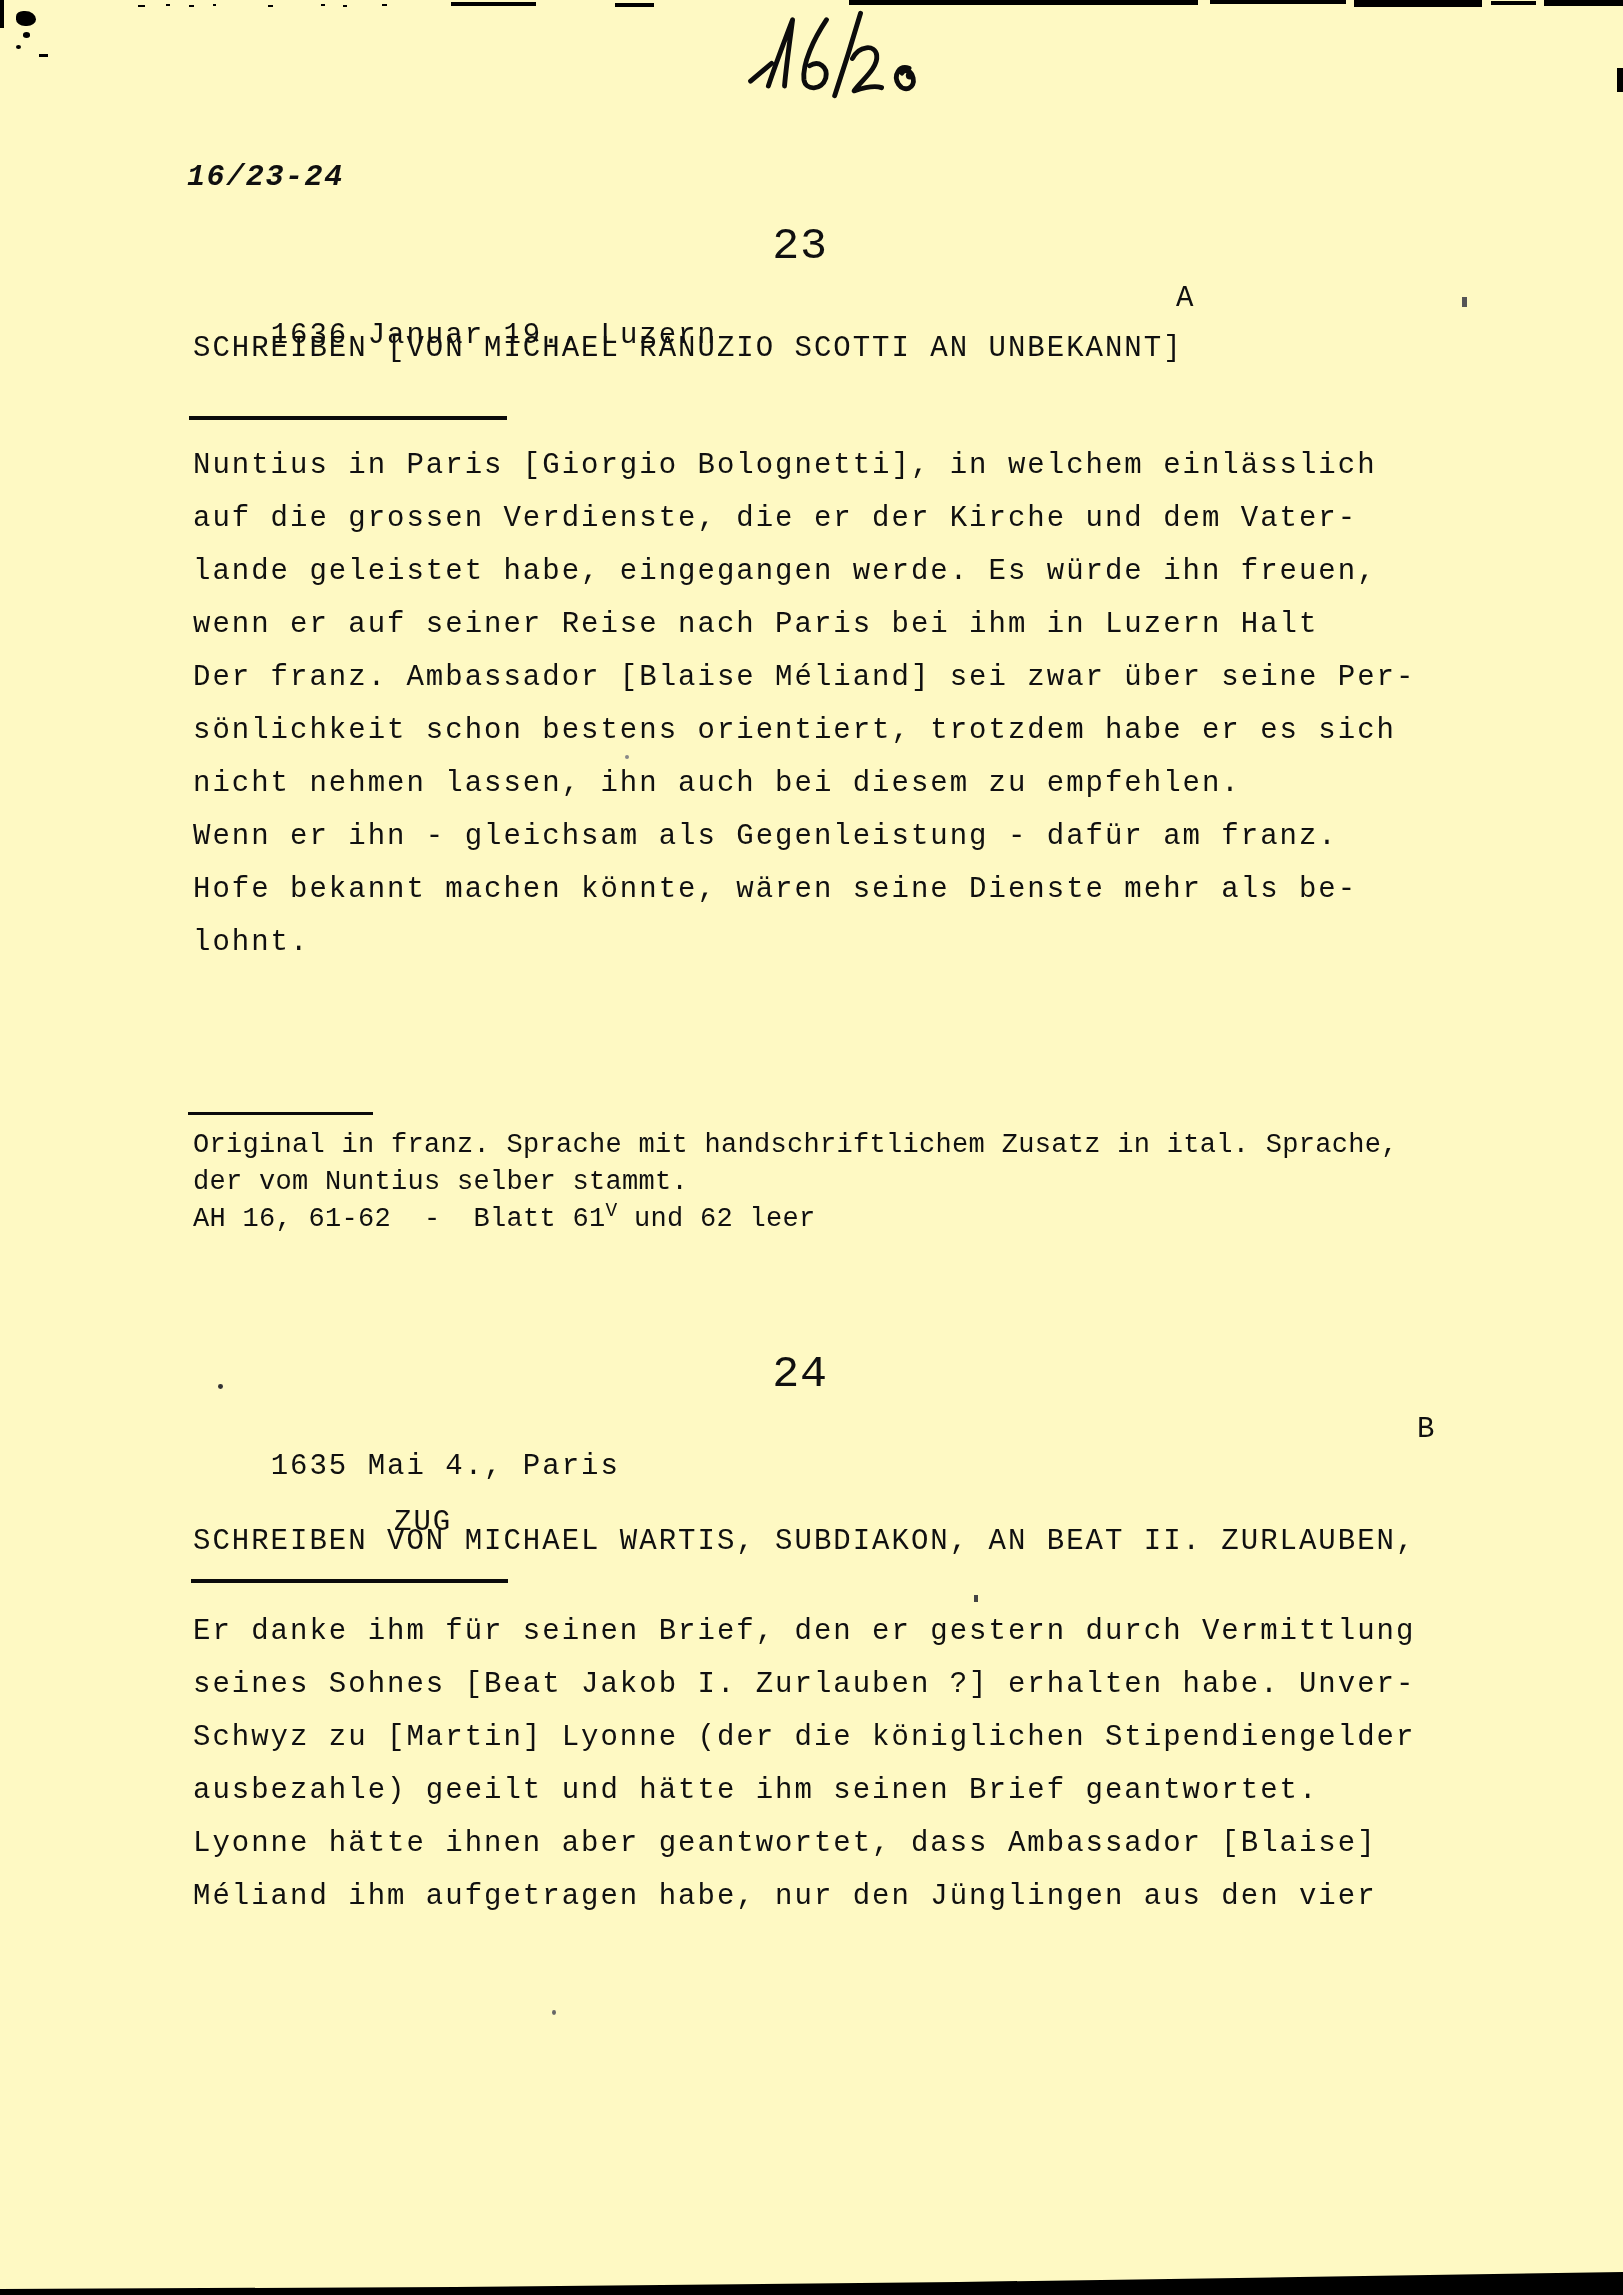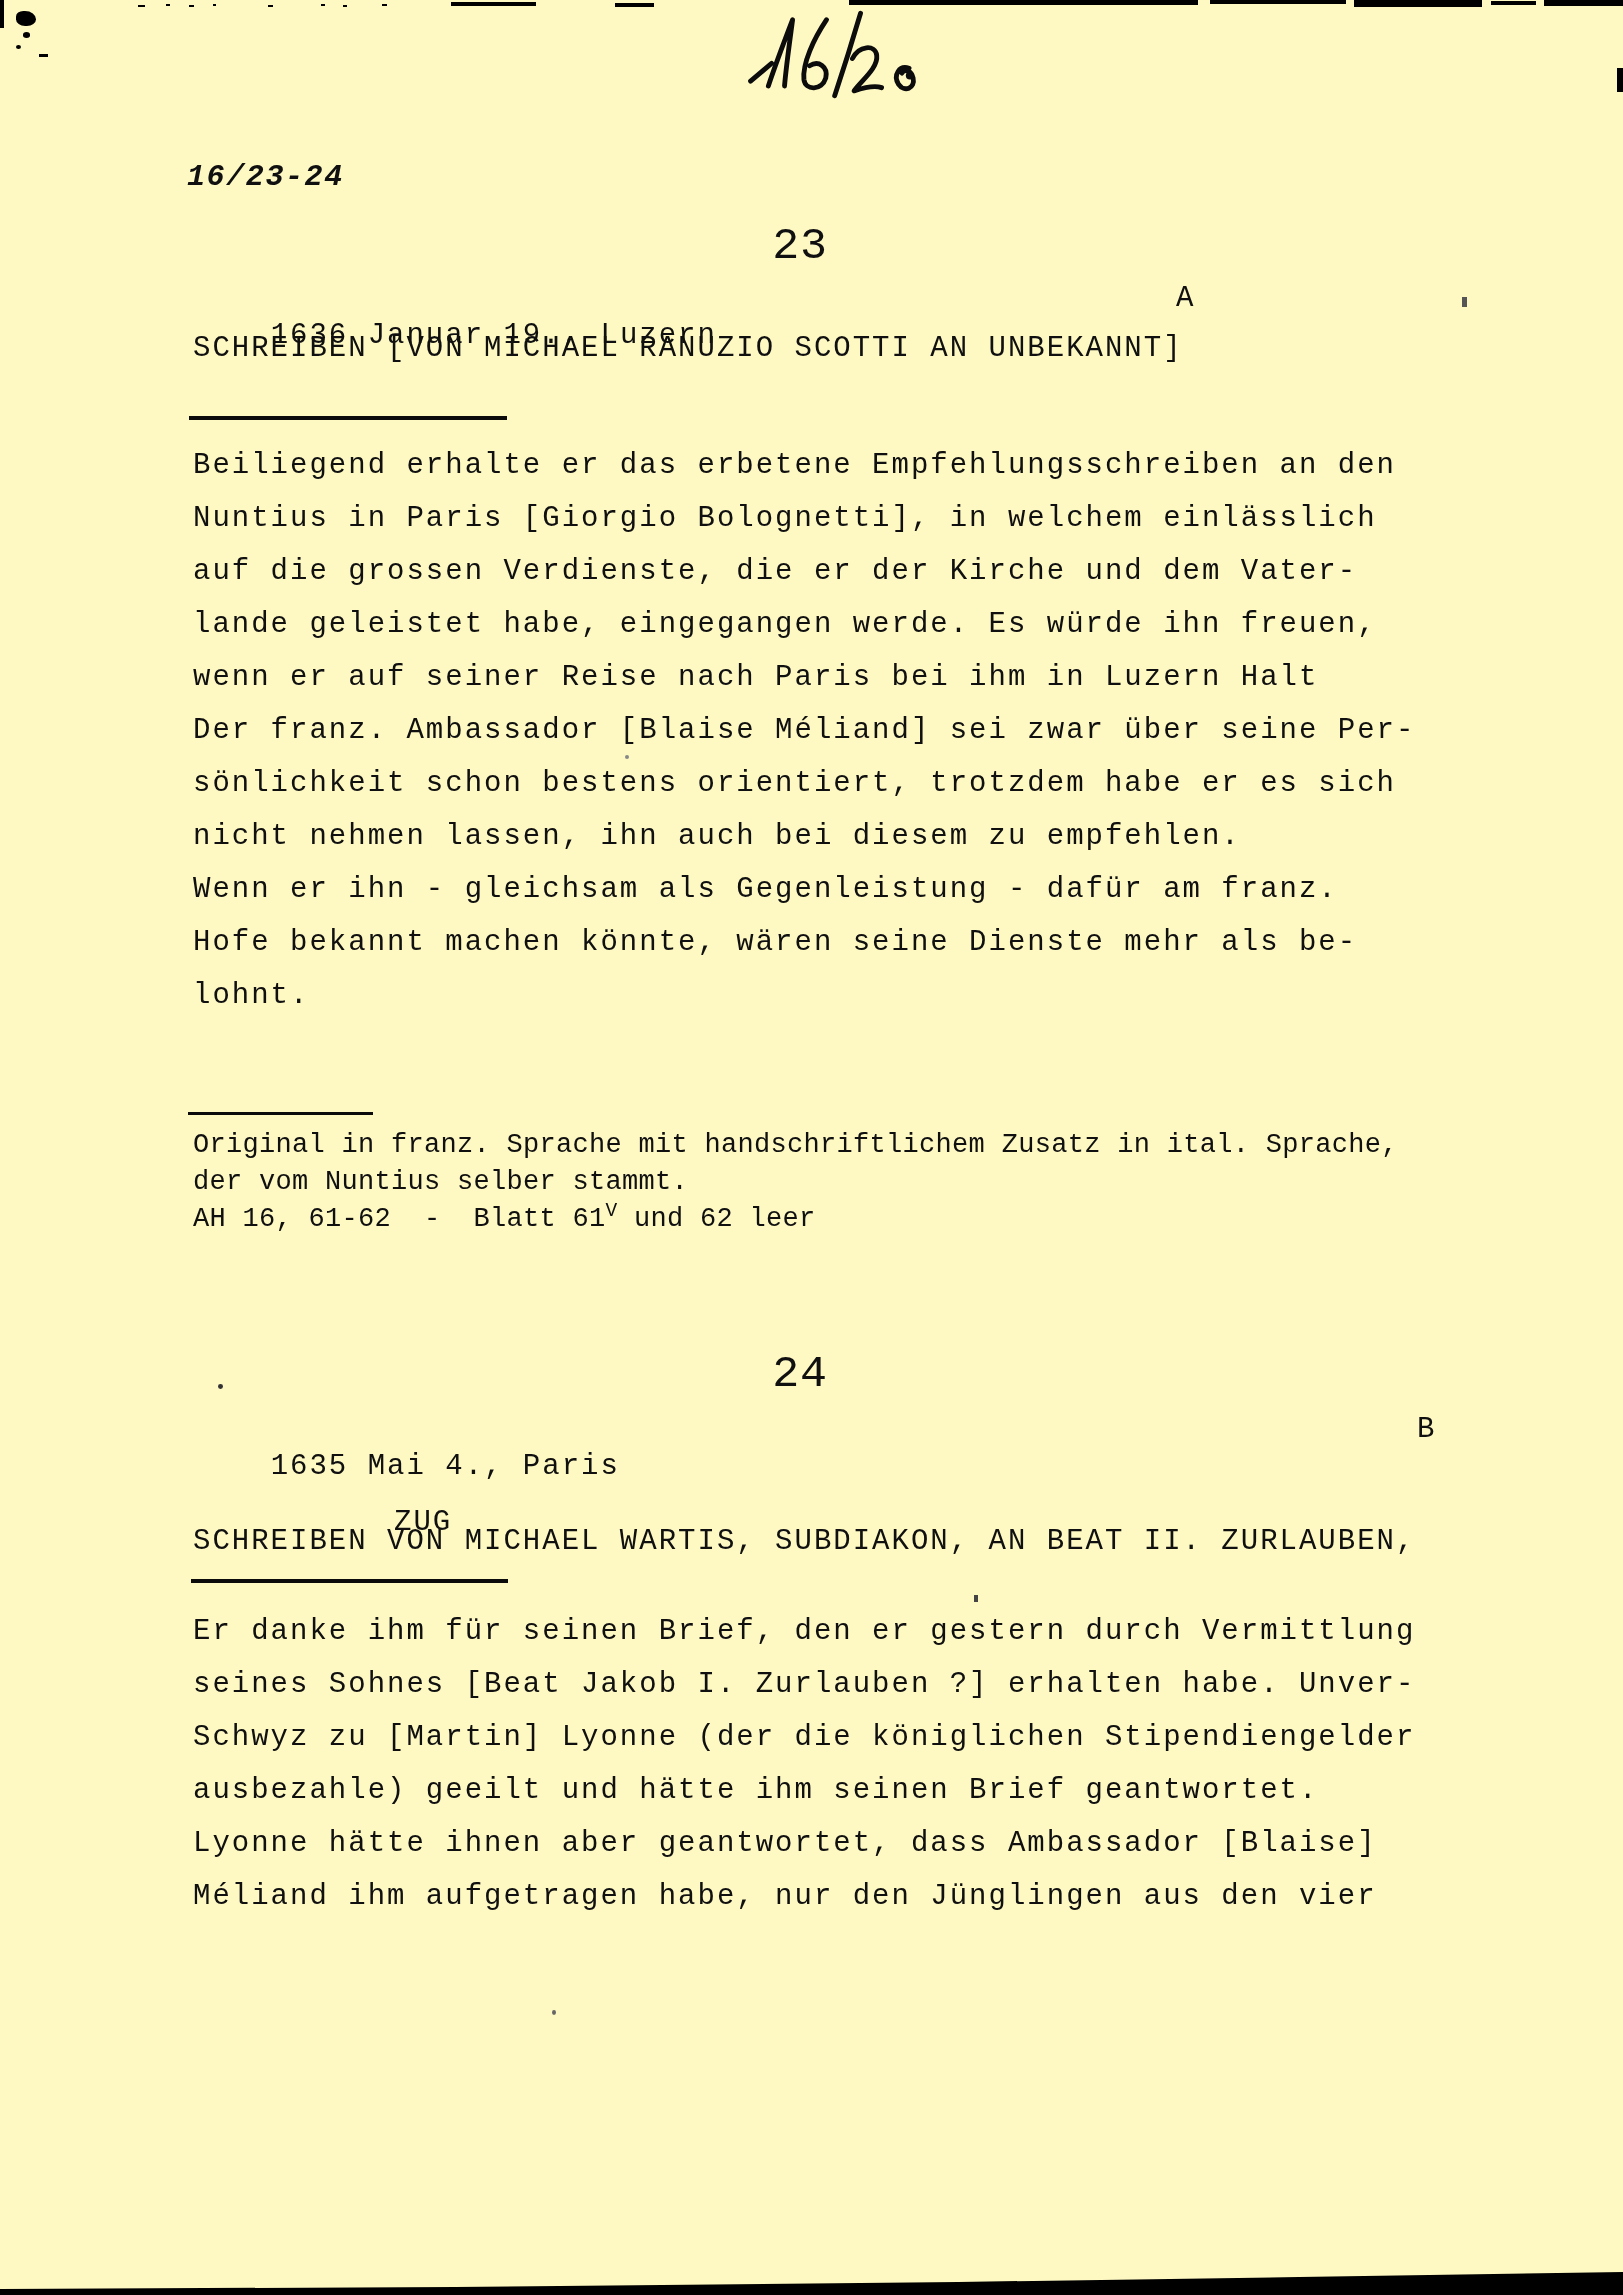--- a/index.html
+++ b/index.html
@@ -102,21 +102,20 @@
   <div class="abs row hdr" style="top:280px;">
     <span>1636 Januar 19., Luzern</span>
     <span class="marker" style="left:983px;">A</span>
   </div>
 
   <div class="abs row hdr" style="top:330px;">SCHREIBEN [VON MICHAEL RANUZIO SCOTTI AN UNBEKANNT]</div>
 
   <div class="rule" style="left:189px;top:416px;width:318px;height:4px;"></div>
 
   <div class="abs body-block" style="top:439px;">
-      <div class="line">Beiliegend erhalte er das erbetene Empfehlungsschreiben an den</div>
       <div class="line">Nuntius in Paris [Giorgio Bolognetti], in welchem einlässlich</div>
       <div class="line">auf die grossen Verdienste, die er der Kirche und dem Vater-</div>
       <div class="line">lande geleistet habe, eingegangen werde. Es würde ihn freuen,</div>
       <div class="line">wenn er auf seiner Reise nach Paris bei ihm in Luzern Halt</div>
       <div class="line">Der franz. Ambassador [Blaise Méliand] sei zwar über seine Per-</div>
       <div class="line">sönlichkeit schon bestens orientiert, trotzdem habe er es sich</div>
       <div class="line">nicht nehmen lassen, ihn auch bei diesem zu empfehlen.</div>
       <div class="line">Wenn er ihn - gleichsam als Gegenleistung - dafür am franz.</div>
       <div class="line">Hofe bekannt machen könnte, wären seine Dienste mehr als be-</div>
       <div class="line">lohnt.</div>

